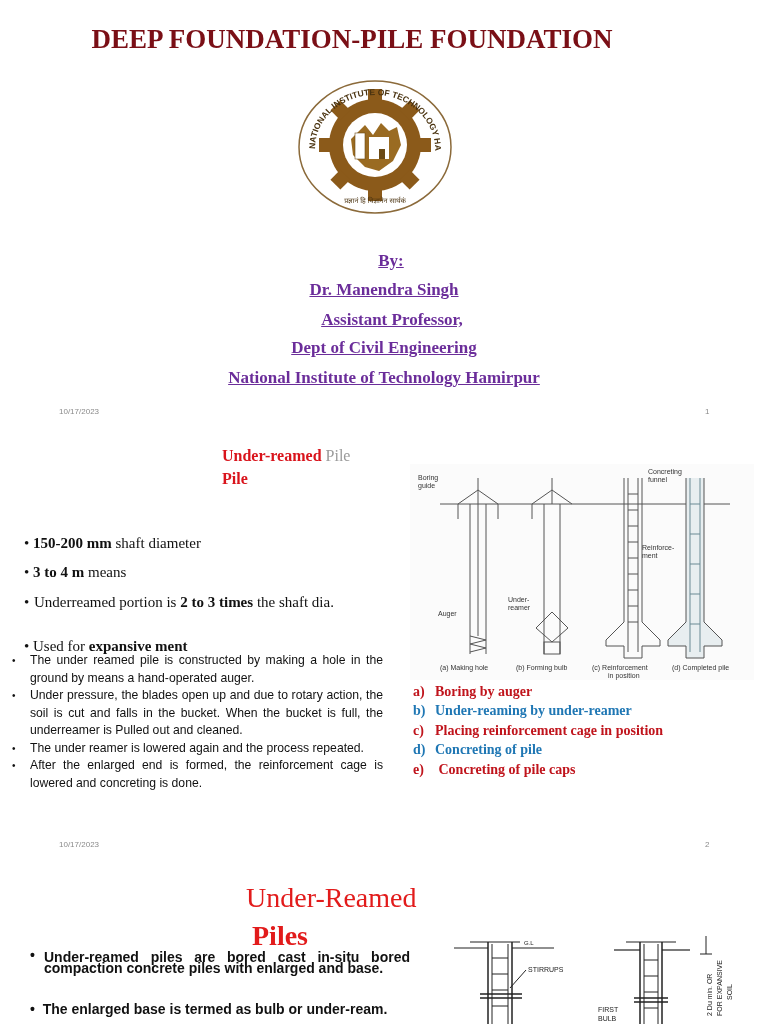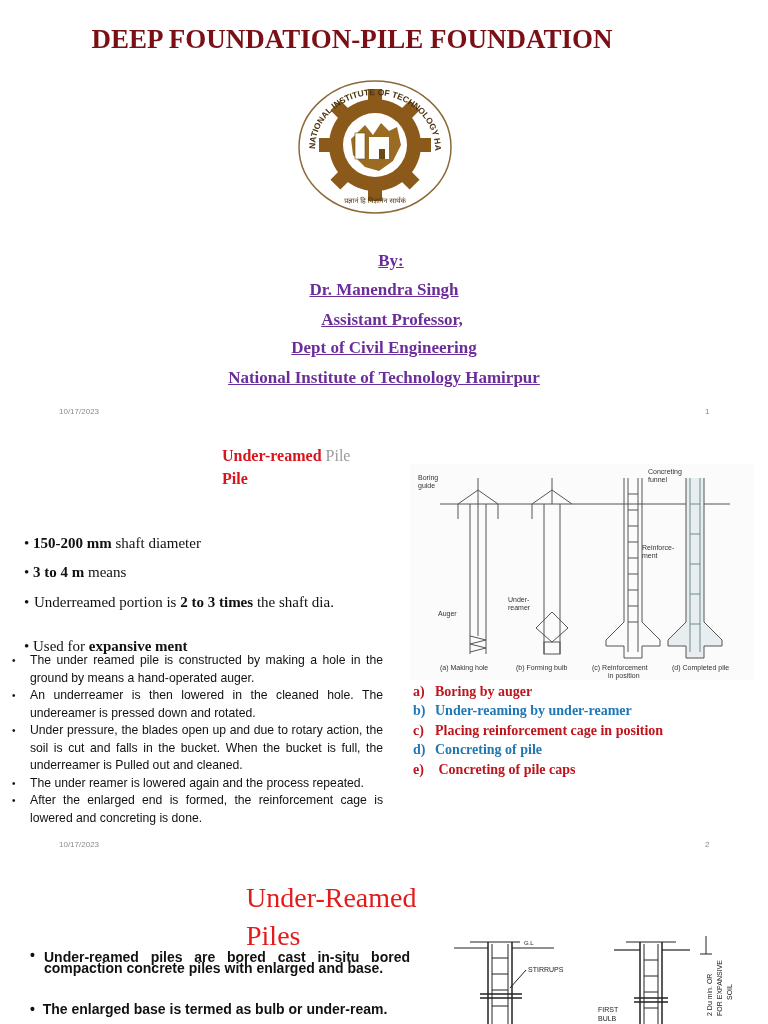--- a/index.html
+++ b/index.html
@@ -90,21 +90,20 @@
   <div class="abs pts" style="left:6px;top:163px;width:310px;line-height:19px;">
     <span style="position:absolute;left:0;">•</span>
     <div style="padding-left:10px;"><span>Underreamed portion is </span><b>2 to 3 times</b><span> the shaft dia.</span></div>
   </div>
   <div class="abs pts" style="left:6px;top:208px;">
     • <span>Used for </span><b>expansive ment</b>
   </div>
 
   <div class="abs cb" style="left:8px;top:222px;width:375px;">
     <div class="li">The under reamed pile is constructed by making a hole in the ground by means a hand-operated auger.</div>
-    <div class="li">An underreamer is then lowered in the cleaned hole. The undereamer is pressed down and rotated.</div>
     <div class="li">Under pressure, the blades open up and due to rotary action, the soil is cut and falls in the bucket. When the bucket is full, the underreamer is Pulled out and cleaned.</div>
     <div class="li">The under reamer is lowered again and the process repeated.</div>
     <div class="li">After the enlarged end is formed, the reinforcement cage is lowered and concreting is done.</div>
   </div>
 
   <div class="abs" style="left:410px;top:34px;width:344px;height:216px;background:#f6f6f6;">
     <svg width="344" height="216" viewBox="0 0 344 216">
       <rect x="0" y="0" width="344" height="216" fill="#fbfbfb"></rect>
       <line x1="30" y1="40" x2="320" y2="40" stroke="#555" stroke-width="1"></line>
 
@@ -189,21 +188,21 @@
         <span style="white-space:pre;"> Concreting of pile caps</span>
       </div>
   </div>
 
   <div class="abs footer" style="left:59px;top:410px;">10/17/2023</div>
   <div class="abs footer" style="left:705px;top:410px;">2</div>
 </div>
 
 <div class="slide" style="top:860px;height:164px;">
   <div class="abs s3title" style="left:246px;top:20px;">Under-Reamed</div>
-  <div class="abs s3title" style="left:246px;top:58px;">Piles</div>
+  <div class="abs s3title" style="left:252px;top:58px;font-weight:bold;">Piles</div>
 
   <div class="abs s3pts" style="left:30px;top:92px;width:380px;line-height:11px;text-align:justify;">
     <span style="position:absolute;left:0;top:-2px;">•</span>
     <div style="padding-left:14px;">Under-reamed piles are bored cast in-situ bored compaction concrete piles with enlarged and base.</div>
   </div>
   <div class="abs s3pts" style="left:30px;top:141px;">
     <span>•&nbsp;&nbsp;</span><span>The enlarged base is termed as bulb or under-ream.</span>
   </div>
 
   <div class="abs" style="left:450px;top:60px;width:300px;height:104px;">

